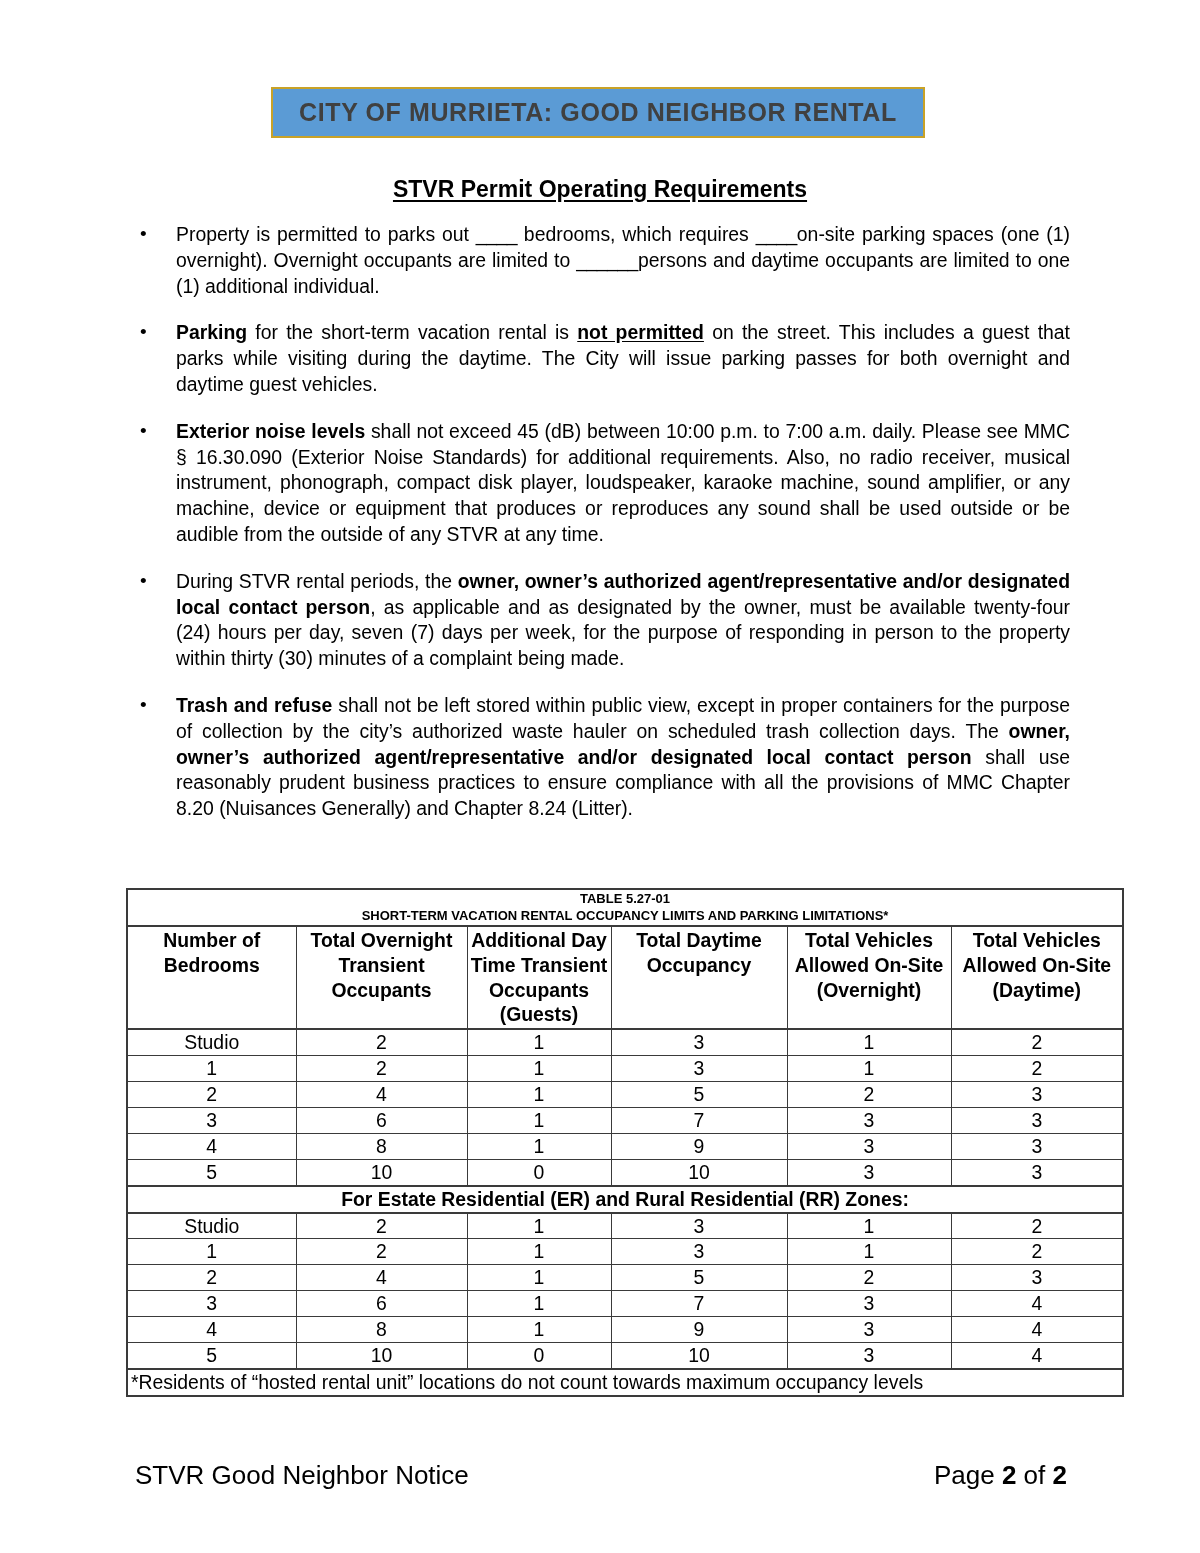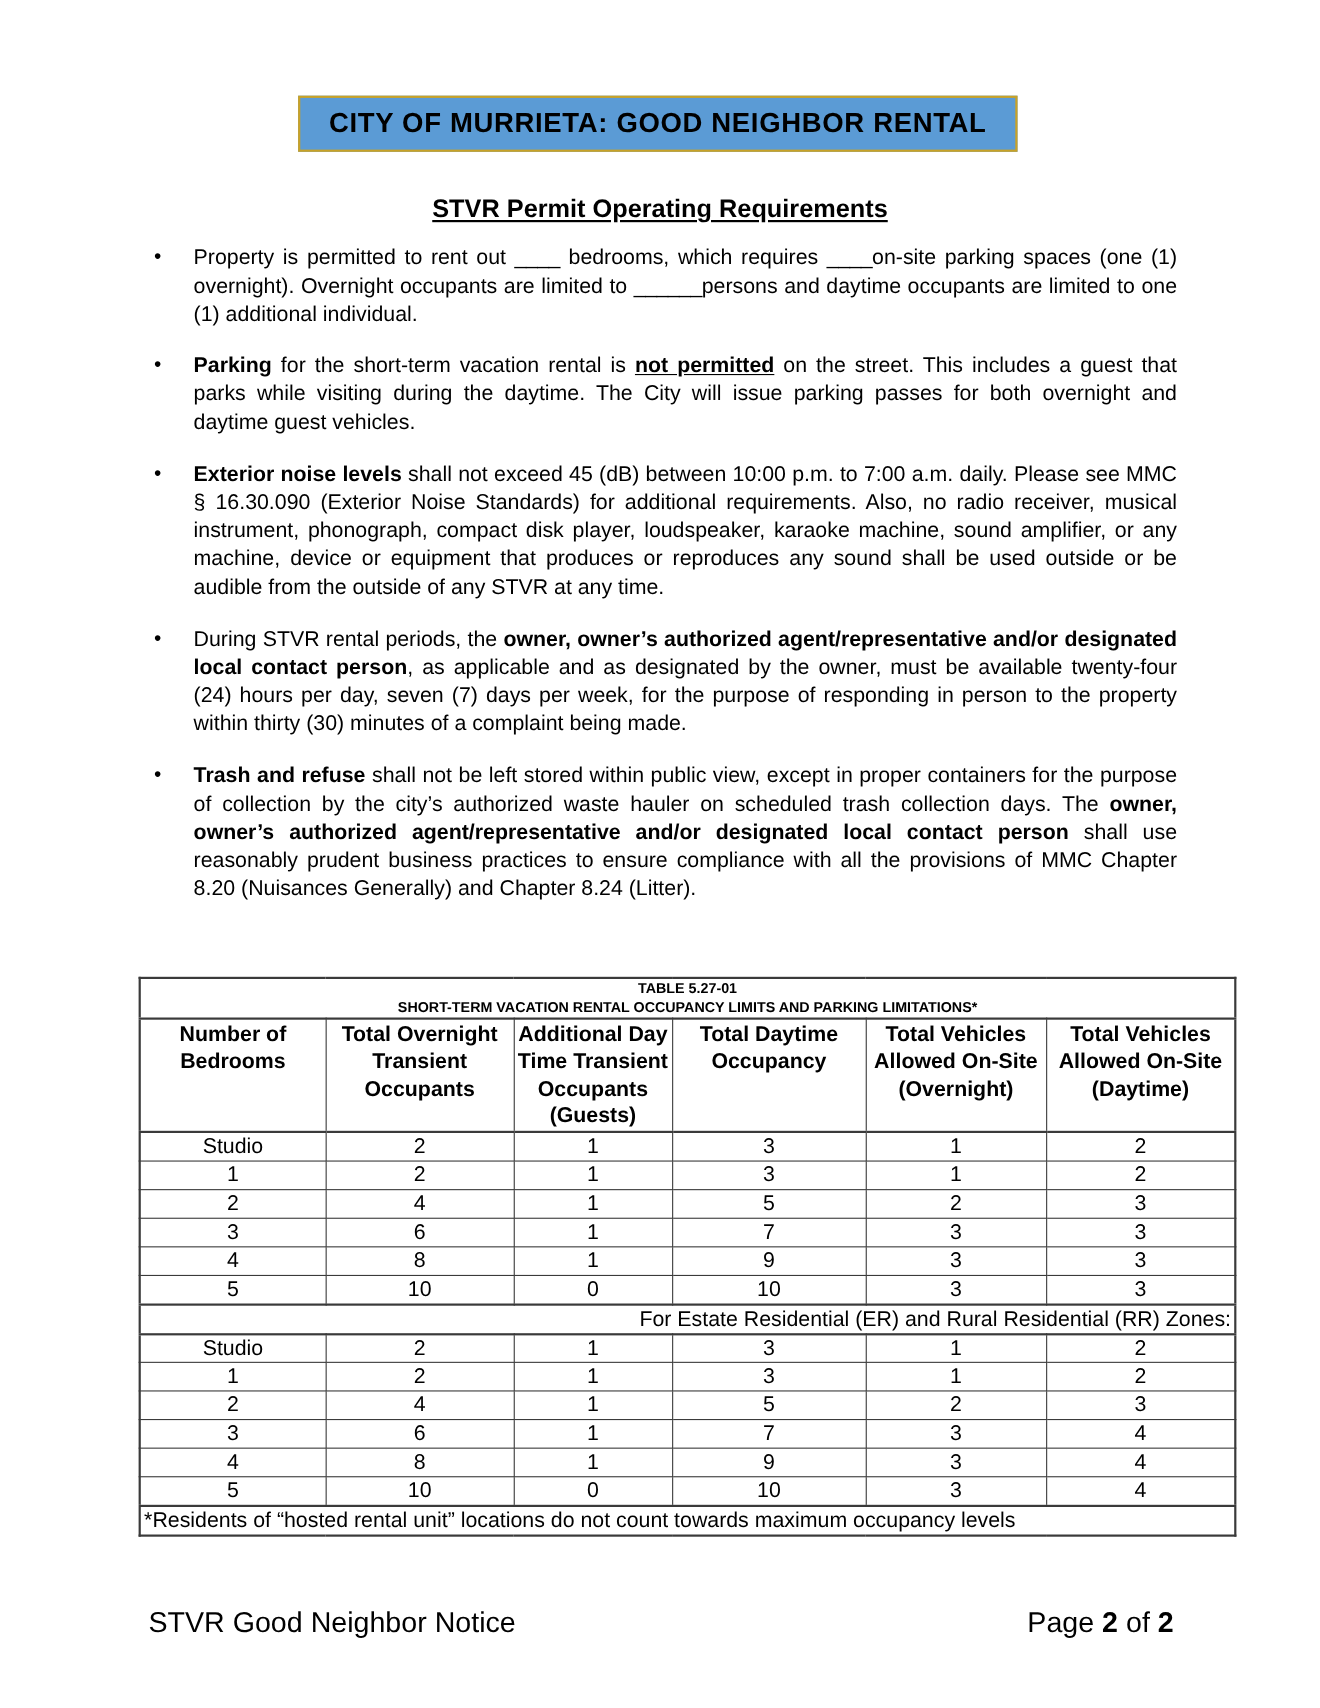--- a/index.html
+++ b/index.html
@@ -34,21 +34,21 @@
     width: 100%;
     height: 100%;
     box-sizing: border-box;
     background: #5B9BD5;
     border: 2px solid #C9A227;
     display: flex;
     align-items: center;
     justify-content: center;
   }
   .banner-text {
-    color: #000000;
+    color: #404040;
     font-size: 25px;
     font-weight: bold;
     letter-spacing: 0.6px;
     white-space: nowrap;
     font-family: "Liberation Sans", sans-serif;
   }
 
   
   .doc-title {
     position: absolute;
@@ -136,22 +136,22 @@
     padding: 2px 3px 6px 3px;
     border-bottom: 2px solid #3a3a3a !important;
   }
   .data-cell {
     text-align: center;
     font-size: 19.4px;
     line-height: 1.18;
     padding: 2px 3px 3px 3px;
   }
   .section-cell {
-    text-align: right;
-    font-weight: normal;
+    text-align: center;
+    font-weight: bold;
     font-size: 19.4px;
     line-height: 1.18;
     padding: 2px 3px 3px 6px;
     border-top: 2px solid #3a3a3a !important;
     border-bottom: 2px solid #3a3a3a !important;
   }
   .foot-cell {
     text-align: left;
     font-size: 19.4px;
     line-height: 1.18;
@@ -187,21 +187,21 @@
   <div class="banner-wrap">
     <div class="banner">
       <span class="banner-text">CITY OF MURRIETA: GOOD NEIGHBOR RENTAL</span>
     </div>
   </div>
 
   <div class="doc-title">STVR Permit Operating Requirements</div>
 
   <div class="content">
     <ul class="bullets" id="bullet-list">
-        <li><span>Property is permitted to rent out </span><span class="blank">____</span><span> bedrooms, which requires </span><span class="blank">____</span><span>on-site parking spaces (one (1) overnight). Overnight occupants are limited to </span><span class="blank">______</span><span>persons and daytime occupants are limited to one (1) additional individual.</span></li>
+        <li><span>Property is permitted to parks out </span><span class="blank">____</span><span> bedrooms, which requires </span><span class="blank">____</span><span>on-site parking spaces (one (1) overnight). Overnight occupants are limited to </span><span class="blank">______</span><span>persons and daytime occupants are limited to one (1) additional individual.</span></li>
         <li><span class="b">Parking</span><span> for the short-term vacation rental is </span><span class="bu">not permitted</span><span> on the street. This includes a guest that parks while visiting during the daytime. The City will issue parking passes for both overnight and daytime guest vehicles.</span></li>
         <li><span class="b">Exterior noise levels</span><span> shall not exceed 45 (dB) between 10:00 p.m. to 7:00 a.m. daily. Please see MMC § 16.30.090 (Exterior Noise Standards) for additional requirements. Also, no radio receiver, musical instrument, phonograph, compact disk player, loudspeaker, karaoke machine, sound amplifier, or any machine, device or equipment that produces or reproduces any sound shall be used outside or be audible from the outside of any STVR at any time.</span></li>
         <li><span>During STVR rental periods, the </span><span class="b">owner, owner’s authorized agent/representative and/or designated local contact person</span><span>, as applicable and as designated by the owner, must be available twenty-four (24) hours per day, seven (7) days per week, for the purpose of responding in person to the property within thirty (30) minutes of a complaint being made.</span></li>
         <li><span class="b">Trash and refuse</span><span> shall not be left stored within public view, except in proper containers for the purpose of collection by the city’s authorized waste hauler on scheduled trash collection days.  The </span><span class="b">owner, owner’s authorized agent/representative and/or designated local contact person</span><span> shall use reasonably prudent business practices to ensure compliance with all the provisions of MMC Chapter 8.20 (Nuisances Generally) and Chapter 8.24 (Litter).</span></li>
       </ul>
   </div>
 
   <div class="table-wrap">
     <table class="stvr">
       <colgroup>

